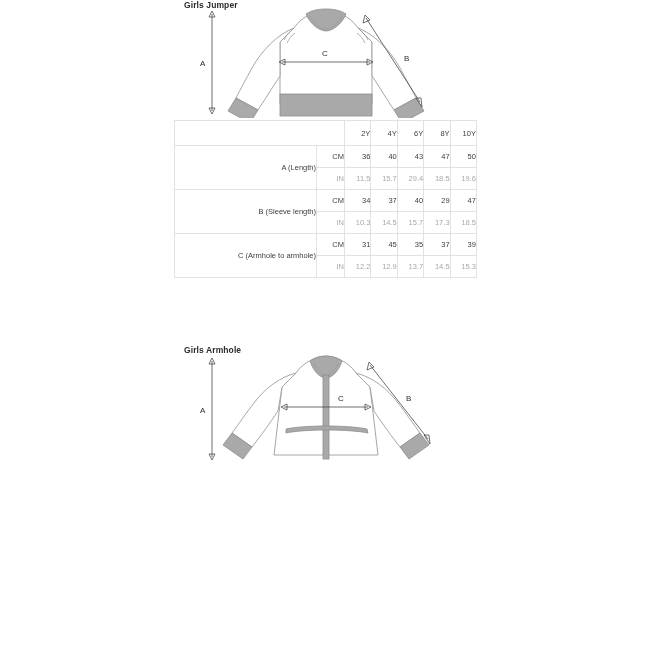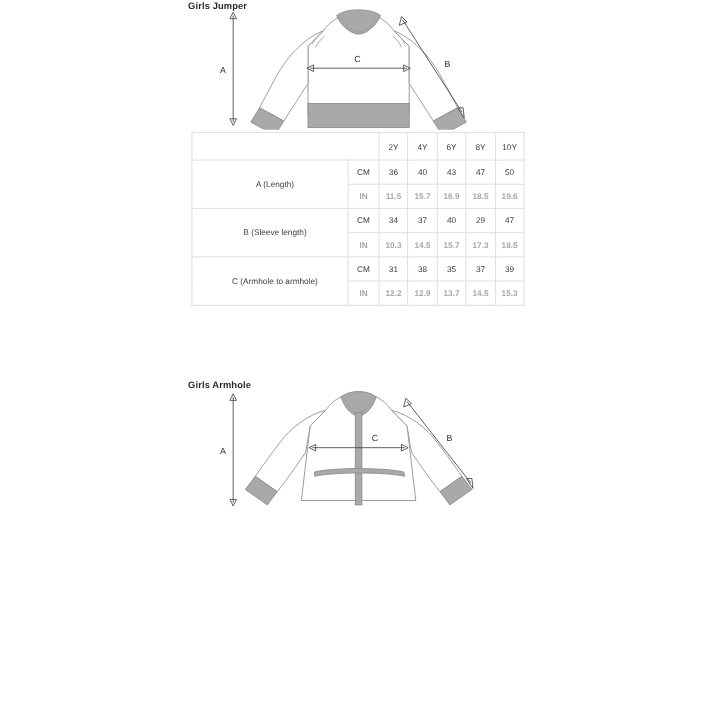--- a/index.html
+++ b/index.html
@@ -19,21 +19,21 @@
   .section {
     position: absolute;
     left: 0;
     width: 650px;
   }
   #section-jumper { top: 0px; }
   #section-cardigan { top: 345px; }
 
   .section-title {
     position: absolute;
-    left: 171px;
+    left: 184px;
     top: 0px;
     font-size: 8.5px;
     font-weight: bold;
     color: #2b2b2b;
     letter-spacing: 0.1px;
     white-space: nowrap;
   }
 
   .illus {
     position: absolute;
@@ -51,53 +51,52 @@
     border-collapse: collapse;
     table-layout: fixed;
     background: #fff;
   }
   #table-jumper { top: 120px; }
 
   .size-table td,
   .size-table th {
     border: 1px solid #e2e2e2;
     padding: 0;
-    text-align: center;
+    text-align: right;
     vertical-align: middle;
     font-weight: normal;
     font-size: 7.5px;
     height: 21px;
     color: #4a4a4a;
   }
   .size-table .col-label { width: 142px; }
   .size-table .col-unit  { width: 28px; }
   .size-table .col-size  { width: 26.4px; }
 
   .size-table td.label-cell {
-    text-align: center;
+    text-align: right;
     padding-left: 9px;
     font-size: 7.5px;
     color: #3d3d3d;
   }
   .size-table th.size-head {
     font-size: 7.5px;
     color: #3d3d3d;
     height: 24px;
   }
   .size-table td.corner-cell {
     height: 24px;
   }
   .size-table td.unit-cm,
   .size-table td.val-cm {
     color: #3d3d3d;
   }
   .size-table td.unit-in,
   .size-table td.val-in {
     color: #a8a8a8;
-    font-weight: bold;
   }
 
   
   .garment-outline {
     fill: #ffffff;
     stroke: #9c9c9c;
     stroke-width: 0.9;
     stroke-linejoin: round;
   }
   .garment-rib {
@@ -198,21 +197,21 @@
         <td class="val-cm">36</td>
         <td class="val-cm">40</td>
         <td class="val-cm">43</td>
         <td class="val-cm">47</td>
         <td class="val-cm">50</td>
       </tr>
       <tr>
         <td class="unit-in">IN</td>
         <td class="val-in">11.5</td>
         <td class="val-in">15.7</td>
-        <td class="val-in">16.9</td>
+        <td class="val-in">29.4</td>
         <td class="val-in">18.5</td>
         <td class="val-in">19.6</td>
       </tr>
       <tr>
         <td class="label-cell" rowspan="2">B (Sleeve length)</td>
         <td class="unit-cm">CM</td>
         <td class="val-cm">34</td>
         <td class="val-cm">37</td>
         <td class="val-cm">40</td>
         <td class="val-cm">29</td>
@@ -223,21 +222,21 @@
         <td class="val-in">10.3</td>
         <td class="val-in">14.5</td>
         <td class="val-in">15.7</td>
         <td class="val-in">17.3</td>
         <td class="val-in">18.5</td>
       </tr>
       <tr>
         <td class="label-cell" rowspan="2">C (Armhole to armhole)</td>
         <td class="unit-cm">CM</td>
         <td class="val-cm">31</td>
-        <td class="val-cm">38</td>
+        <td class="val-cm">45</td>
         <td class="val-cm">35</td>
         <td class="val-cm">37</td>
         <td class="val-cm">39</td>
       </tr>
       <tr>
         <td class="unit-in">IN</td>
         <td class="val-in">12.2</td>
         <td class="val-in">12.9</td>
         <td class="val-in">13.7</td>
         <td class="val-in">14.5</td>

